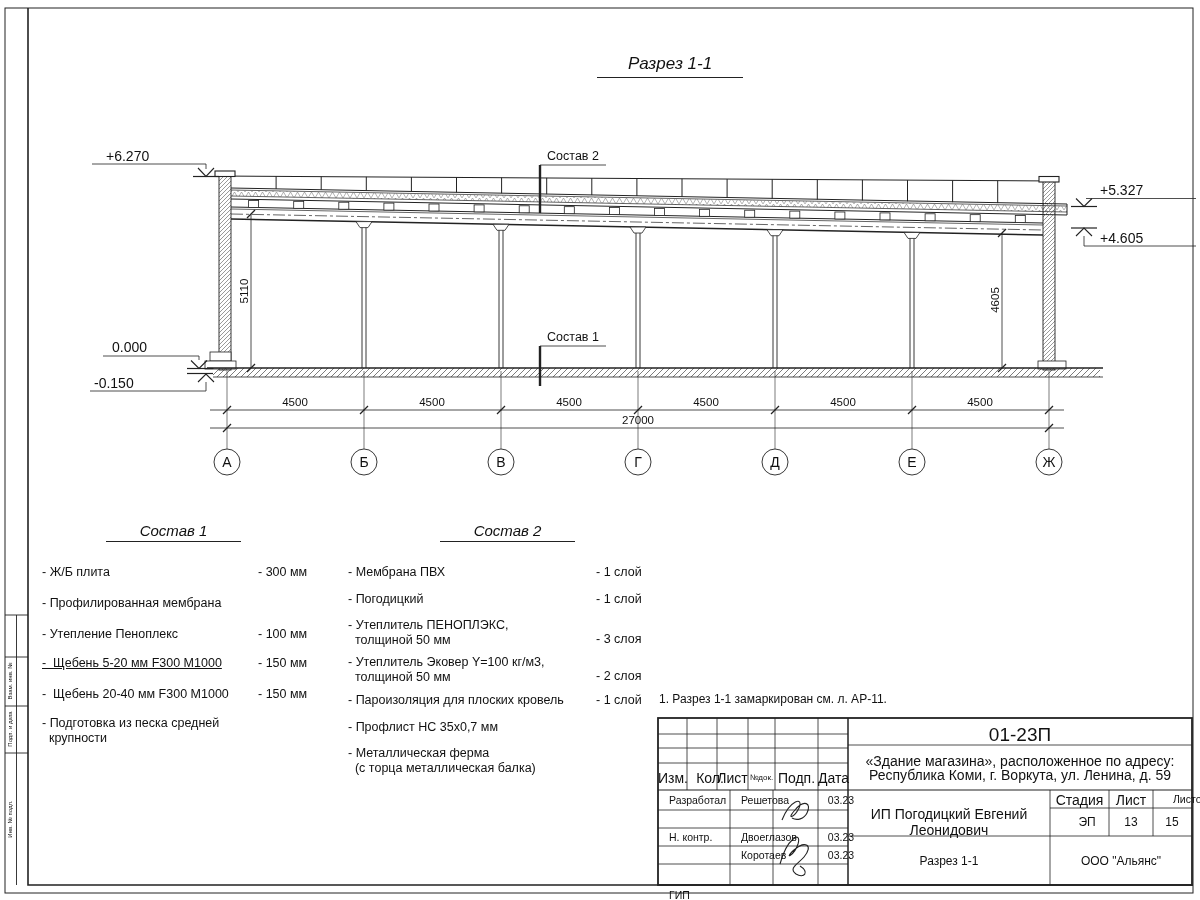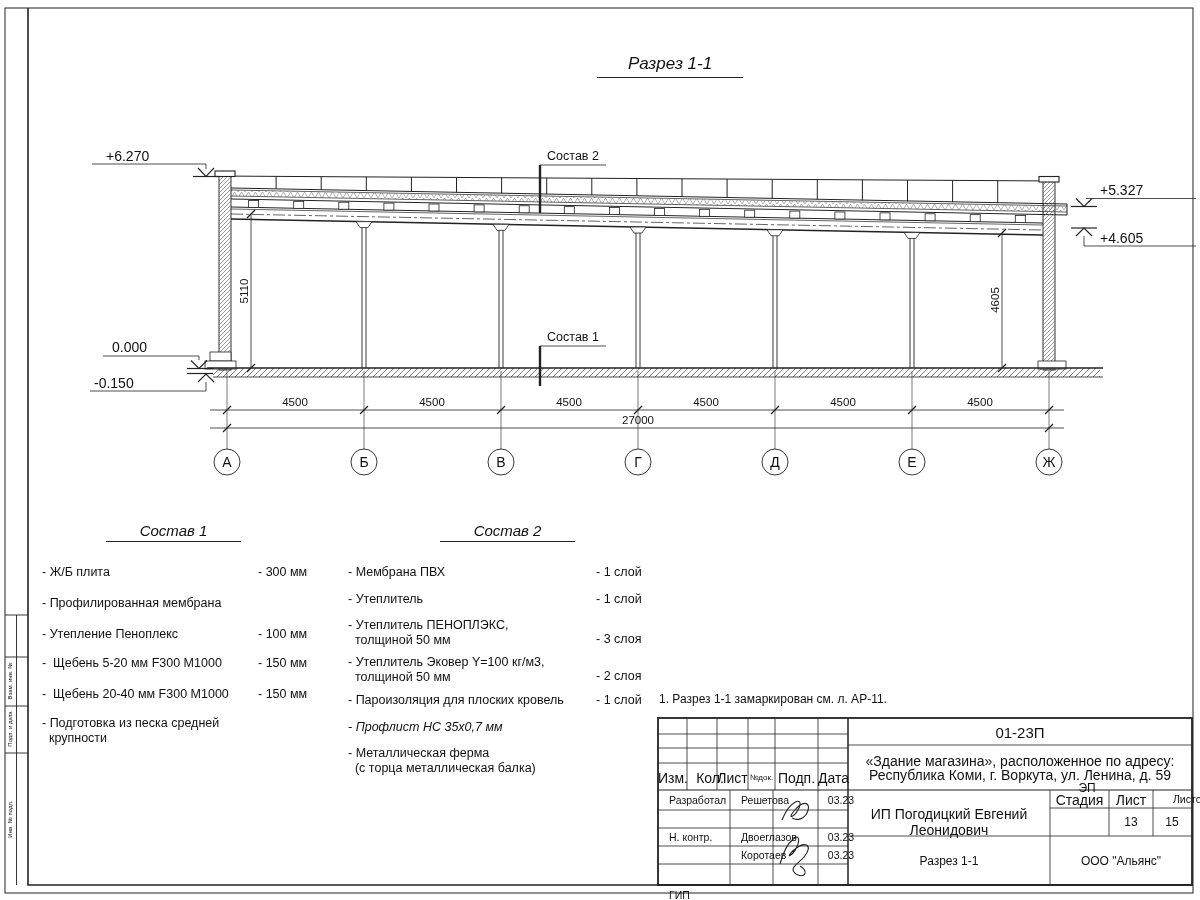--- a/index.html
+++ b/index.html
@@ -11,21 +11,21 @@
   .drawing-title{font-style:italic;font-size:17px;text-align:center;
     border-bottom:1.2px solid #222;padding-bottom:3px;}
   .comp-title{font-style:italic;font-size:15px;text-align:center;
     border-bottom:1px solid #222;padding-bottom:2px;}
   .li{font-size:12.5px;line-height:15px;white-space:pre-wrap;}
   .note{font-size:12px;}
   .tb{font-size:14px;}
   .tb-c{text-align:center;}
   .tb-small{font-size:10.5px;padding-left:8px;}
   .tb-tiny{font-size:8px;}
-  .tb-big{font-size:15px;}
+  .tb-big{font-size:19px;}
   .tb-mid{font-size:12px;}
 </style>
 </head>
 <body>
 
 <div class="sheet">
 
 <svg id="dwg" width="1200" height="900" viewBox="0 0 1200 900">
   <defs>
     <pattern id="wh" width="4" height="4" patternUnits="userSpaceOnUse">
@@ -277,40 +277,40 @@
 <div class="abs drawing-title" style="left:597px;top:54px;width:146px;">Разрез 1-1</div>
 
 <div class="abs comp-title" style="left:106px;top:522px;width:135px;">Состав 1</div>
 <div class="abs comp-title" style="left:440px;top:522px;width:135px;">Состав 2</div>
 
 <div class="abs li" style="left:42px;top:565px;">- Ж/Б плита</div>
 <div class="abs li" style="left:258px;top:565px;">- 300 мм</div>
 <div class="abs li" style="left:42px;top:596px;">- Профилированная мембрана</div>
 <div class="abs li" style="left:42px;top:627px;">- Утепление Пеноплекс</div>
 <div class="abs li" style="left:258px;top:627px;">- 100 мм</div>
-<div class="abs li" style="left:42px;top:656px;">-  Щебень 5-20 мм F300 М1000</div>
+<div class="abs li" style="left:42px;top:656px;text-decoration:underline;">-  Щебень 5-20 мм F300 М1000</div>
 <div class="abs li" style="left:258px;top:656px;">- 150 мм</div>
 <div class="abs li" style="left:42px;top:687px;">-  Щебень 20-40 мм F300 М1000</div>
 <div class="abs li" style="left:258px;top:687px;">- 150 мм</div>
 <div class="abs li" style="left:42px;top:716px;">- Подготовка из песка средней
   крупности</div>
 
 <div class="abs li" style="left:348px;top:565px;">- Мембрана ПВХ</div>
 <div class="abs li" style="left:596px;top:565px;">- 1 слой</div>
-<div class="abs li" style="left:348px;top:592px;">- Утеплитель</div>
+<div class="abs li" style="left:348px;top:592px;">- Погодицкий</div>
 <div class="abs li" style="left:596px;top:592px;">- 1 слой</div>
 <div class="abs li" style="left:348px;top:618px;">- Утеплитель ПЕНОПЛЭКС,
   толщиной 50 мм</div>
 <div class="abs li" style="left:596px;top:632px;">- 3 слоя</div>
 <div class="abs li" style="left:348px;top:655px;">- Утеплитель Эковер Y=100 кг/м3,
   толщиной 50 мм</div>
 <div class="abs li" style="left:596px;top:669px;">- 2 слоя</div>
 <div class="abs li" style="left:348px;top:693px;">- Пароизоляция для плоских кровель</div>
 <div class="abs li" style="left:596px;top:693px;">- 1 слой</div>
-<div class="abs li" style="left:348px;top:720px;font-style:italic;">- Профлист НС 35х0,7 мм</div>
+<div class="abs li" style="left:348px;top:720px;">- Профлист НС 35х0,7 мм</div>
 <div class="abs li" style="left:348px;top:746px;">- Металлическая ферма
   (с торца металлическая балка)</div>
 
 <div class="abs note" style="left:659px;top:692px;">1. Разрез 1-1 замаркирован см. л. АР-11.</div>
 
 <div class="abs tb tb-big tb-c" style="left:848px;top:724px;width:344px;">01-23П</div>
 <div class="abs tb tb-c" style="left:848px;top:753px;width:344px;">«Здание магазина», расположенное по адресу:</div>
 <div class="abs tb tb-c" style="left:848px;top:767px;width:344px;">Республика Коми, г. Воркута, ул. Ленина, д. 59</div>
 
 <div class="abs tb tb-c" style="left:658px;top:770px;width:29px;">Изм.</div>
@@ -329,18 +329,18 @@
 <div class="abs tb tb-small" style="left:661px;top:849px;margin-top:40px;">ГИП</div>
 <div class="abs tb tb-small" style="left:733px;top:849px;">Коротаев</div>
 <div class="abs tb tb-small tb-c" style="left:818px;top:849px;width:30px;">03.23</div>
 
 <div class="abs tb tb-c" style="left:848px;top:806px;width:202px;">ИП Погодицкий Евгений Леонидович</div>
 <div class="abs tb tb-mid tb-c" style="left:848px;top:854px;width:202px;">Разрез 1-1</div>
 
 <div class="abs tb tb-c" style="left:1050px;top:792px;width:59px;">Стадия</div>
 <div class="abs tb tb-c" style="left:1109px;top:792px;width:44px;">Лист</div>
 <div class="abs tb tb-small tb-c" style="left:1153px;top:793px;width:58px;">Листов</div>
-<div class="abs tb tb-mid tb-c" style="left:1050px;top:781px;width:74px;">ЭП</div>
+<div class="abs tb tb-mid tb-c" style="left:1050px;top:815px;width:74px;">ЭП</div>
 <div class="abs tb tb-mid tb-c" style="left:1109px;top:815px;width:44px;">13</div>
 <div class="abs tb tb-mid tb-c" style="left:1153px;top:815px;width:38px;">15</div>
 <div class="abs tb tb-mid tb-c" style="left:1050px;top:854px;width:142px;">ООО "Альянс"</div>
 
 </div>
 
 </body></html>

